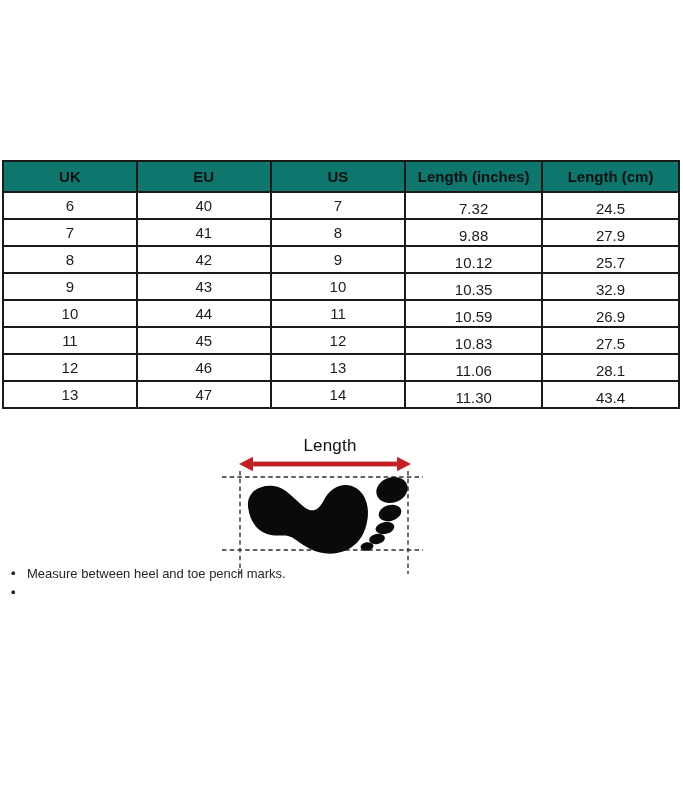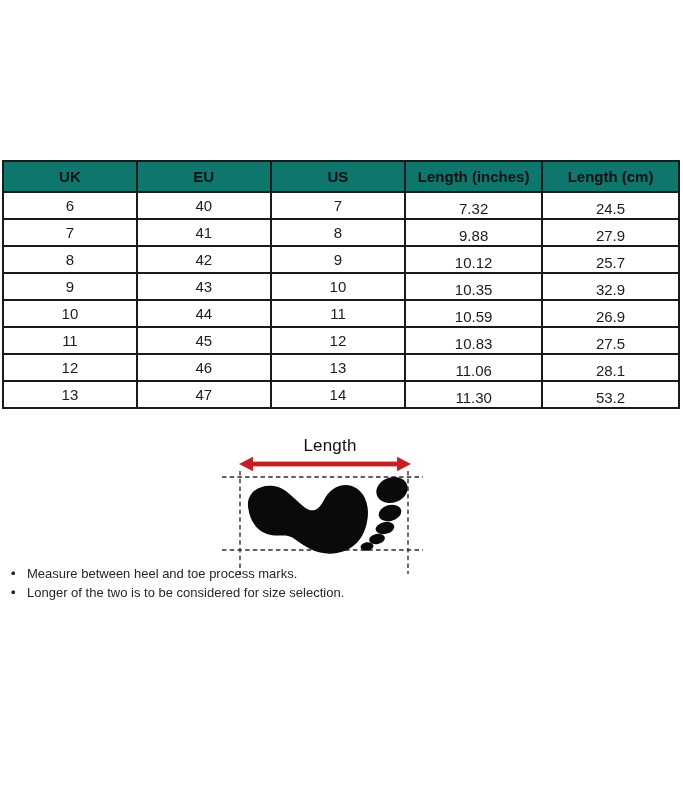--- a/index.html
+++ b/index.html
@@ -159,21 +159,21 @@
         <td>46</td>
         <td>13</td>
         <td>11.06</td>
         <td>28.1</td>
       </tr>
       <tr>
         <td>13</td>
         <td>47</td>
         <td>14</td>
         <td>11.30</td>
-        <td>53.2</td>
+        <td>43.4</td>
       </tr>
     </tbody>
   </table>
 </div>
 
 <div class="diagram">
   <svg width="215" height="145" viewBox="0 0 215 145" xmlns="http://www.w3.org/2000/svg">
 
     <g stroke="#2e2e2e" stroke-width="1.4" stroke-dasharray="4.5,3.2" fill="none">
       <line x1="12" y1="41" x2="213" y2="41"></line>
@@ -208,22 +208,21 @@
   </svg>
   <div class="diagram-label">Length</div>
 </div>
 
 <ul class="instructions">
   <li>
     <span class="bullet">•</span>
   </li>
   <li>
     <span class="bullet">•</span>
-    <span>Measure between heel and toe process marks.</span>
-  </li>
-  <li>
-    <span class="bullet">•</span>
-  </li>
-  <li>
-    <span class="bullet">•</span>
-    <span>Longer of the two is to be considered for size selection.</span>
+    <span>Measure between heel and toe pencil marks.</span>
+  </li>
+  <li>
+    <span class="bullet">•</span>
+  </li>
+  <li>
+    <span class="bullet">•</span>
   </li>
 </ul>
 
 </body></html>

